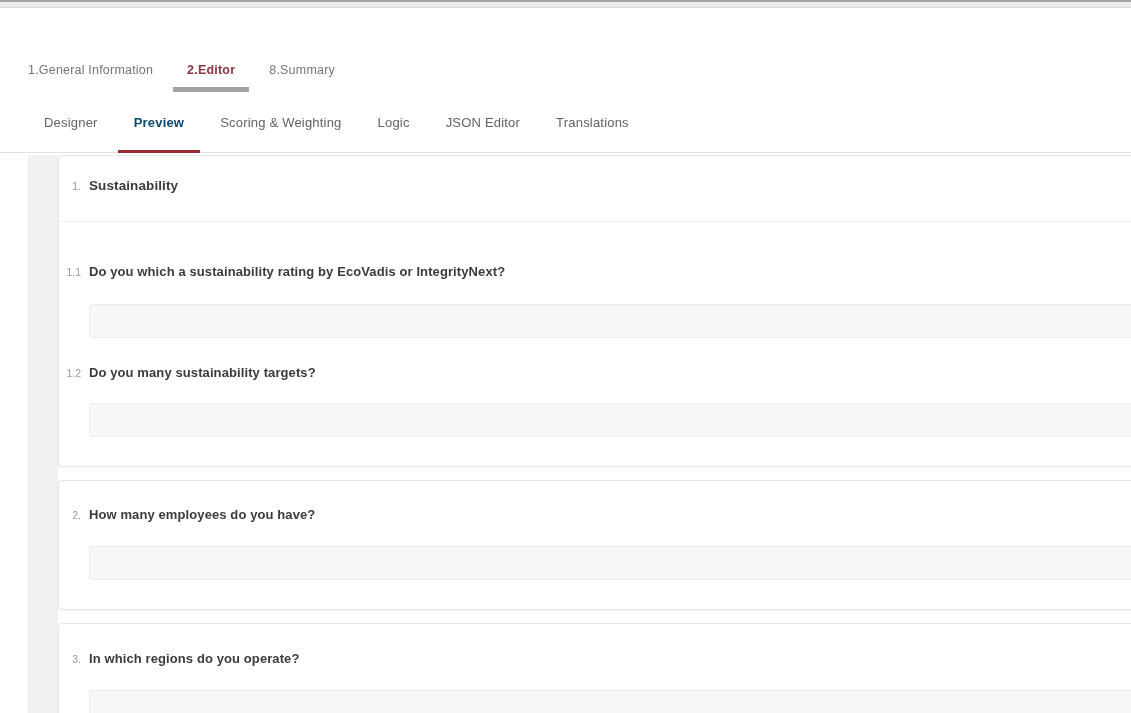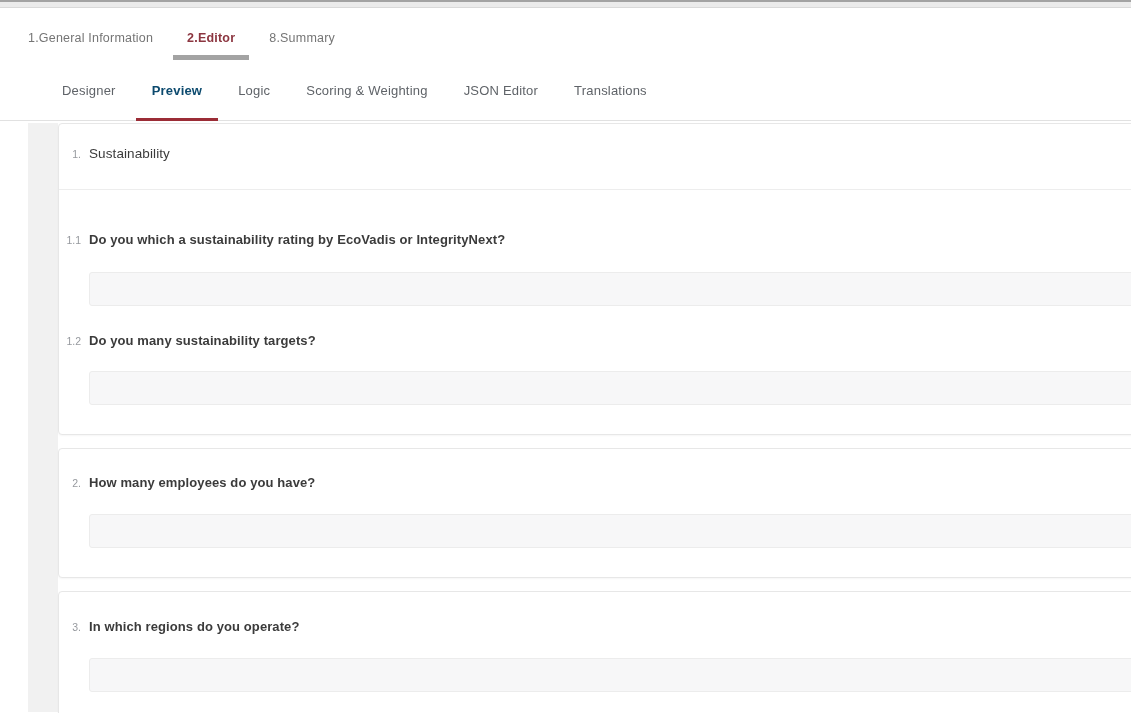--- a/index.html
+++ b/index.html
@@ -4,28 +4,28 @@
 <style>
   * { margin:0; padding:0; box-sizing:border-box; }
   html,body { width:1131px; height:713px; overflow:hidden; background:#ffffff;
               font-family:"Liberation Sans", sans-serif; }
 
   
   .topbar { height:8px; background:#ebebeb;
             border-top:2px solid #a3a3a3; border-bottom:1px solid #d9d9d9; }
 
   
-  .stepper { display:flex; gap:6px; padding:23px 0 0 14px; height:52px; }
+  .stepper { display:flex; gap:6px; padding:23px 0 0 14px; height:52px;margin-top:32px; }
   .step { padding:0 14px 11px 14px; font-size:12.5px; letter-spacing:.2px;
           color:#757575; cursor:pointer; white-space:nowrap; }
   .step.active { color:#8c3640; font-weight:700; border-bottom:5px solid #a3a3a3; }
 
   
   .tabs { display:flex; height:61px; border-bottom:1px solid #e1e1e1;
-          padding-left:44px; }
+          padding-left:26px; }
   .tab { position:relative; display:flex; align-items:center; height:100%;
          padding:0 16px; margin:0 2px; font-size:13px; color:#5f6368;
          letter-spacing:.2px; cursor:pointer; white-space:nowrap; }
   .tab.active { color:#0c4a6e; font-weight:700; }
   .tab.active::after { content:""; position:absolute; left:0; right:0;
          bottom:-1px; height:3px; background:#9b2c36; }
 
   
   .content { position:relative; height:591px; background:#ffffff; }
   .leftstrip { position:absolute; left:28px; top:2px; bottom:0; width:30px;
@@ -37,21 +37,21 @@
   .card + .card { margin-top:13px; }
   .card.cut { height:140px; }
 
   .group-header { padding:22px 0 28px 0; }
   .divider { border-top:1px solid #ededed; height:0; }
 
   .qrow { display:flex; align-items:baseline; }
   .qnum { flex:0 0 22px; text-align:right; margin-right:8px;
           font-size:10.5px; color:#96999e; }
   .qtext { font-size:13px; font-weight:700; color:#3b3b3b; letter-spacing:.1px; }
-  .stitle { font-size:13.5px; font-weight:400; color:#3b3b3b; letter-spacing:.1px; }
+  .stitle { font-size:13.5px; font-weight:700; color:#3b3b3b; letter-spacing:.1px; }
 
   .answer { display:block; width:calc(100% - 30px); margin-left:30px;
             height:34px; background:#f7f7f8; border:1px solid #ececec;
             border-radius:3px; outline:none; font-size:13px; color:#3b3b3b;
             padding:0 10px; }
 
   
   .g1-q1   { margin-top:42px; }
   .g1-in1  { margin-top:25px; }
   .g1-q2   { margin-top:27px; }
@@ -72,22 +72,22 @@
 
 <div class="stepper">
   <div class="step">1.General Information</div>
   <div class="step active">2.Editor</div>
   <div class="step">8.Summary</div>
 </div>
 
 <div class="tabs">
   <div class="tab">Designer</div>
   <div class="tab active">Preview</div>
+  <div class="tab">Scoring &amp; Weighting</div>
   <div class="tab">Logic</div>
-  <div class="tab">Scoring &amp; Weighting</div>
   <div class="tab">JSON Editor</div>
   <div class="tab">Translations</div>
 </div>
 
 <div class="content">
   <div class="leftstrip"></div>
 
   <div class="cards">
 
     <div class="card">

